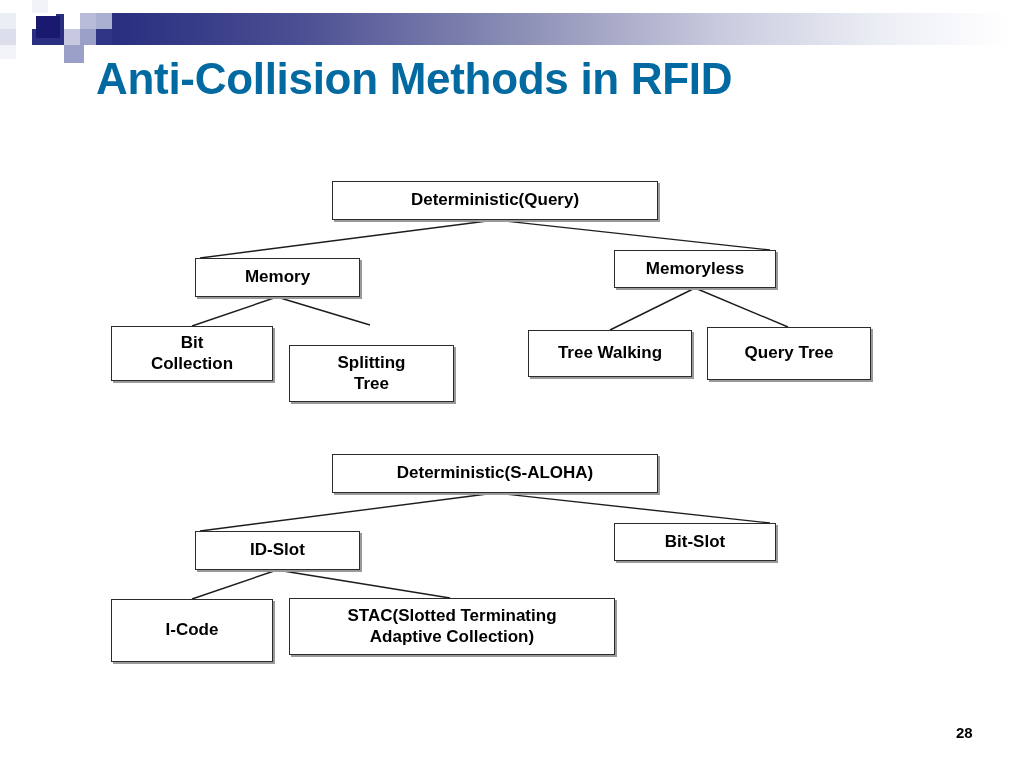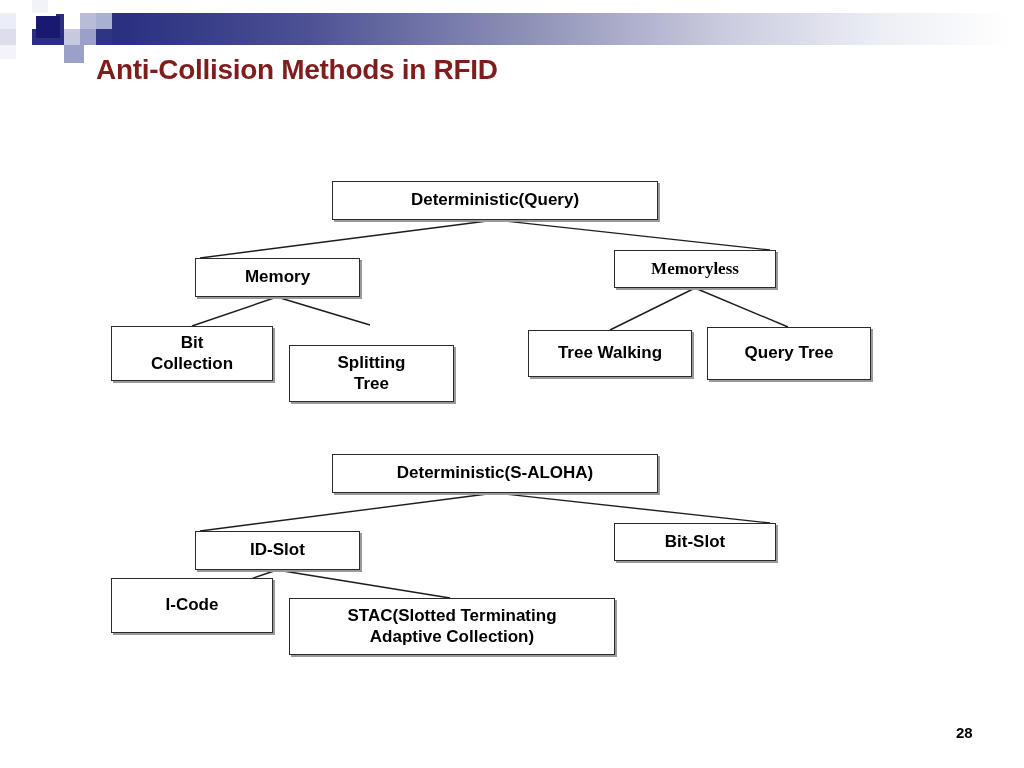--- a/index.html
+++ b/index.html
@@ -45,23 +45,23 @@
   }
   .deco-sq {
     position: absolute;
   }
 
   
   #page-title {
     position: absolute;
     left: 96px;
     top: 54px;
-    font-size: 28px;
+    font-size: 44px;
     font-weight: bold;
-    color: #7f1d1d;
+    color: #0369a1;
     letter-spacing: -0.3px;
     white-space: nowrap;
   }
 
   
   #diagram {
     position: absolute;
     left: 0;
     top: 0;
     width: 1024px;
@@ -155,21 +155,21 @@
           <line x1="277" y1="570" x2="450" y2="598"></line>
         </g>
     </svg>
     <div id="node-layer">
         <div class="node" style="left: 332px; top: 181px; width: 326px; height: 39px;">
           <span class="label">Deterministic(Query)</span>
         </div>
         <div class="node" style="left: 195px; top: 258px; width: 165px; height: 39px;">
           <span class="label">Memory</span>
         </div>
-        <div class="node" style="left: 614px; top: 250px; width: 162px; height: 38px; font-family: Liberation Serif, serif;">
+        <div class="node" style="left: 614px; top: 250px; width: 162px; height: 38px;">
           <span class="label">Memoryless</span>
         </div>
         <div class="node" style="left: 111px; top: 326px; width: 162px; height: 55px;">
           <span class="label">Bit
 Collection</span>
         </div>
         <div class="node" style="left: 289px; top: 325px; width: 165px; height: 57px; margin-top: 20px;">
           <span class="label">Splitting
 Tree</span>
         </div>
@@ -181,21 +181,21 @@
         </div>
         <div class="node" style="left: 332px; top: 454px; width: 326px; height: 39px;">
           <span class="label">Deterministic(S-ALOHA)</span>
         </div>
         <div class="node" style="left: 195px; top: 531px; width: 165px; height: 39px;">
           <span class="label">ID-Slot</span>
         </div>
         <div class="node" style="left: 614px; top: 523px; width: 162px; height: 38px;">
           <span class="label">Bit-Slot</span>
         </div>
-        <div class="node" style="left: 111px; top: 578px; width: 162px; height: 55px;">
+        <div class="node" style="left: 111px; top: 599px; width: 162px; height: 63px;">
           <span class="label">I-Code</span>
         </div>
         <div class="node" style="left: 289px; top: 598px; width: 326px; height: 57px;">
           <span class="label">STAC(Slotted Terminating
 Adaptive Collection)</span>
         </div>
       </div>
   </div>
 
   <div id="page-number">28</div>

